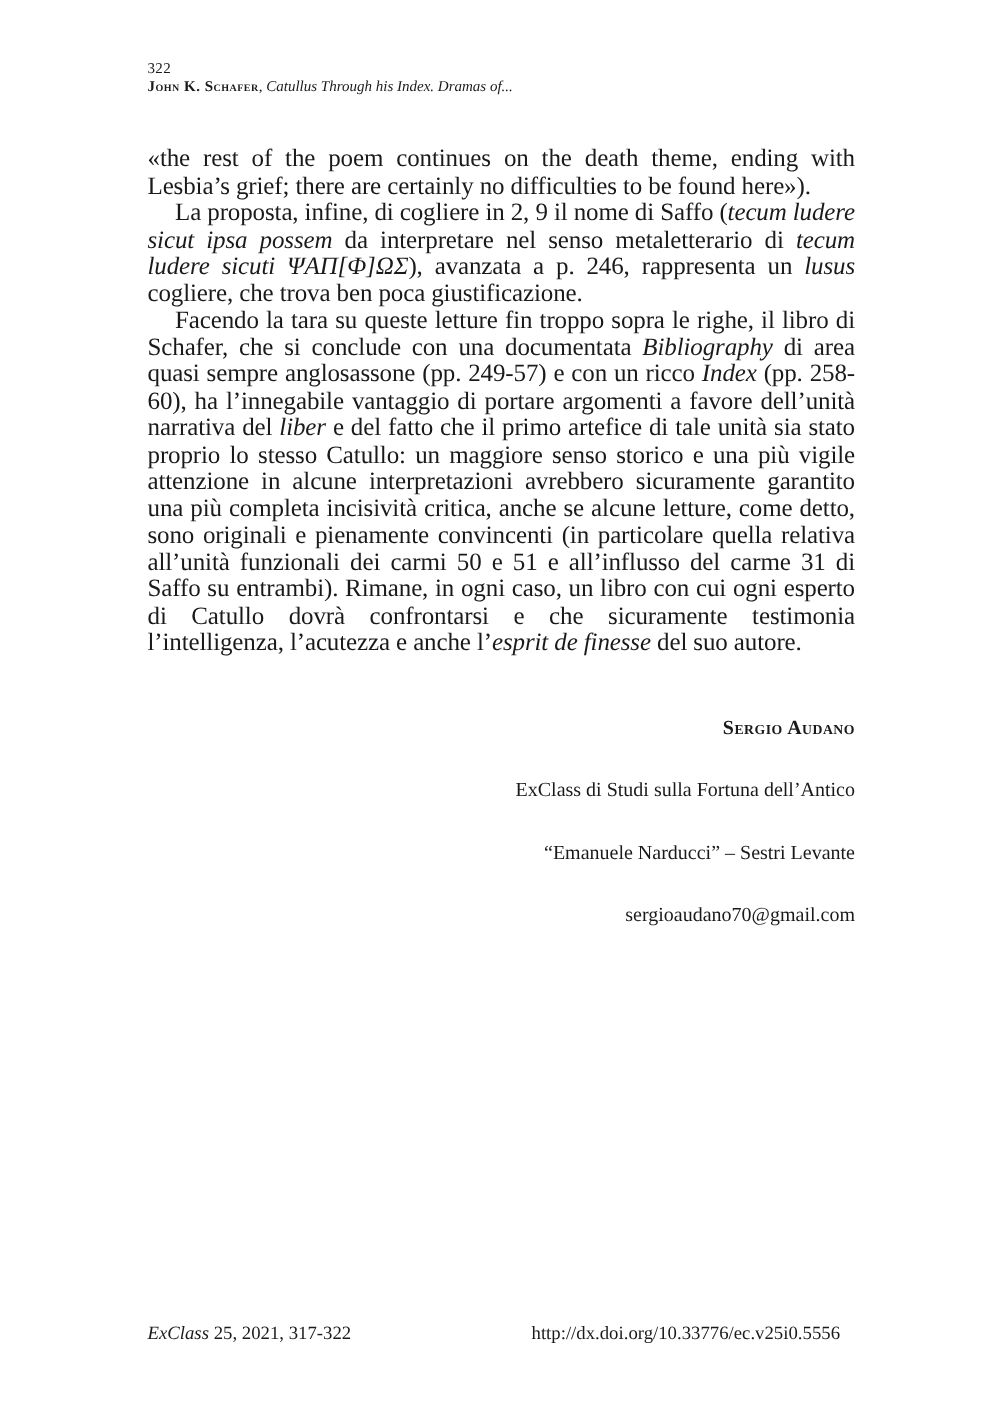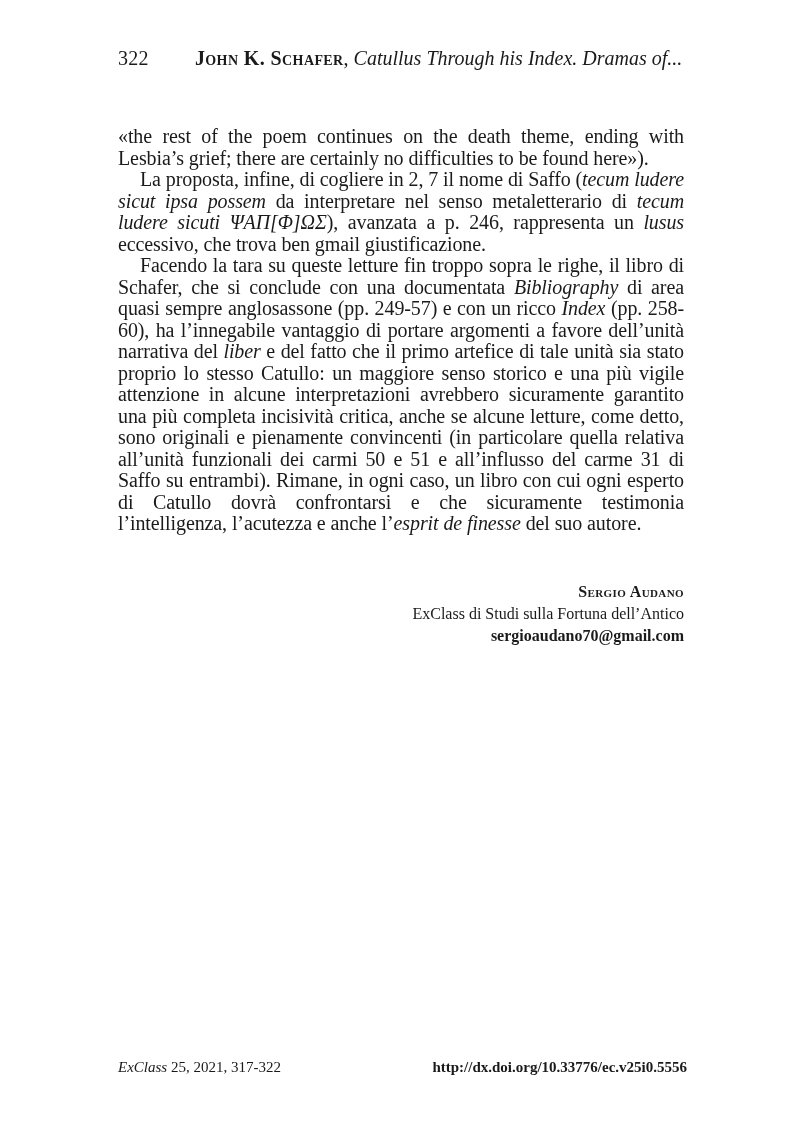--- a/index.html
+++ b/index.html
@@ -18,22 +18,23 @@
   }
   .content {
     position: absolute;
     left: 118px;
     top: 47px;
     width: 566px;
   }
   .running-header {
     display: flex;
     align-items: baseline;
-    font-size: 20px;
-    margin-bottom: 56px;
+    font-size: 12px;
+    margin-bottom: 40px;
+    flex-direction: column;
   }
   .running-header .pagenum {
     margin-right: 46px;
     letter-spacing: 0.3px;
   }
   .sc {
     font-variant: small-caps;
     letter-spacing: 0.4px;
     font-weight: bold;
   }
@@ -53,60 +54,61 @@
     text-indent: 0;
   }
   .signature {
     margin-top: 46px;
     text-align: right;
     font-size: 16px;
     line-height: 22px;
   }
   .signature .line {
     display: block;
+    margin-top: 28px;
   }
   .footer {
     position: absolute;
     left: 118px;
-    right: 113px;
+    right: 128px;
     top: 1059px;
     display: flex;
     justify-content: space-between;
     align-items: baseline;
     font-size: 15px;
   }
   .footer a, .signature .email {
     color: #1a1a1a;
     text-decoration: none;
-    font-weight: bold;
   }
 </style>
 </head>
 <body>
 
 <div class="page">
 
   <div class="content">
 
     <div class="running-header">
       <span class="pagenum">322</span>
       <span>
         <span class="sc">John K. Schafer</span><span>, </span><span class="it">Catullus Through his Index. Dramas of...</span>
       </span>
     </div>
 
     <div class="body-text">
         <p><span>«the rest of the poem continues on the death theme, ending with Lesbia’s grief; there are certainly no difficulties to be found here»).</span></p>
-        <p><span>La proposta, infine, di cogliere in 2, 7 il nome di Saffo (</span><em>tecum ludere sicut ipsa possem</em><span> da interpretare nel senso metaletterario di </span><em>tecum ludere sicuti ΨΑΠ[Φ]ΩΣ</em><span>), avanzata a p. 246, rappresenta un </span><em>lusus</em><span> eccessivo, che trova ben gmail giustificazione.</span></p>
+        <p><span>La proposta, infine, di cogliere in 2, 9 il nome di Saffo (</span><em>tecum ludere sicut ipsa possem</em><span> da interpretare nel senso metaletterario di </span><em>tecum ludere sicuti ΨΑΠ[Φ]ΩΣ</em><span>), avanzata a p. 246, rappresenta un </span><em>lusus</em><span> cogliere, che trova ben poca giustificazione.</span></p>
         <p><span>Facendo la tara su queste letture fin troppo sopra le righe, il libro di Schafer, che si conclude con una documentata </span><em>Bibliography</em><span> di area quasi sempre anglosassone (pp. 249-57) e con un ricco </span><em>Index</em><span> (pp. 258-60), ha l’innegabile vantaggio di portare argomenti a favore dell’unità narrativa del </span><em>liber</em><span> e del fatto che il primo artefice di tale unità sia stato proprio lo stesso Catullo: un maggiore senso storico e una più vigile attenzione in alcune interpretazioni avrebbero sicuramente garantito una più completa incisività critica, anche se alcune letture, come detto, sono originali e pienamente convincenti (in particolare quella relativa all’unità funzionali dei carmi 50 e 51 e all’influsso del carme 31 di Saffo su entrambi). Rimane, in ogni caso, un libro con cui ogni esperto di Catullo dovrà confrontarsi e che sicuramente testimonia l’intelligenza, l’acutezza e anche l’</span><em>esprit de finesse</em><span> del suo autore.</span></p>
       </div>
 
     <div class="signature">
       <span class="line sc">Sergio Audano</span>
       <span class="line">ExClass di Studi sulla Fortuna dell’Antico</span>
+      <span class="line">“Emanuele Narducci” – Sestri Levante</span>
       <span class="line email">sergioaudano70@gmail.com</span>
     </div>
 
   </div>
 
   <div class="footer">
     <span><em>ExClass</em><span> 25, 2021, 317-322</span></span>
     <a>http://dx.doi.org/10.33776/ec.v25i0.5556</a>
   </div>
 

